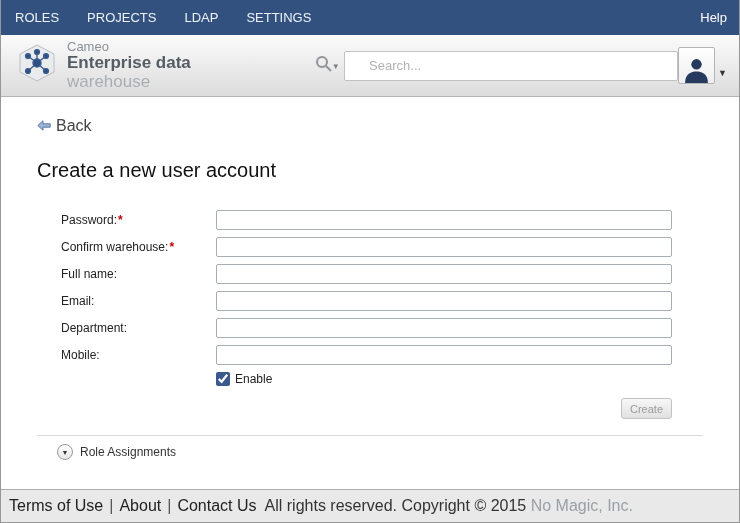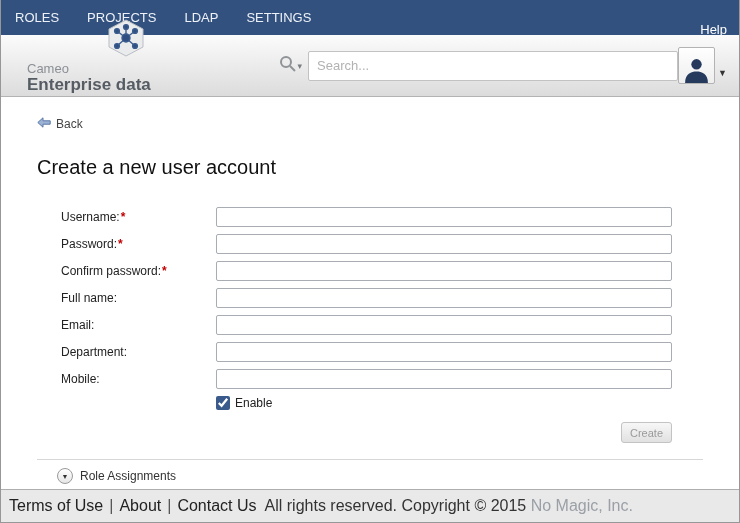--- a/index.html
+++ b/index.html
@@ -22,63 +22,63 @@
   }
   .topnav .tab {
     color: #eef2f8; padding: 0 14px; line-height: 35px;
     cursor: pointer; white-space: nowrap;
   }
   .topnav .tab.active {
     background: #ffffff; color: #17355e;
   }
   .topnav .help {
     margin-left: auto; color: #ffffff; line-height: 35px;
-    padding: 12px 12px; cursor: pointer; text-decoration: none;
+    padding: 0 12px; cursor: pointer; text-decoration: none;
   }
 
   
   .header {
     height: 62px; flex: 0 0 62px;
     background: linear-gradient(#fbfbfb, #dcdcdc);
     border-bottom: 1px solid #b3b3b3;
     display: flex; align-items: center;
     padding: 0 10px 0 16px;
   }
-  .brand { display: flex; align-items: center; flex-direction: column; }
+  .brand { display: flex; align-items: center; }
   .brand-text { margin-left: 10px; line-height: 1.1; }
   .brand-name { font-size: 13px; color: #8a8f95; }
   .brand-product { font-size: 17px; }
   .brand-product .bold { font-weight: bold; color: #565c63; }
   .brand-product .light { color: #a9aeb4; }
   .search-area { display: flex; align-items: center; margin-left: 44px; }
   .search-icon-wrap { display: flex; align-items: center; margin-right: 6px; cursor: pointer; }
   .small-caret { font-size: 9px; color: #7a7e83; margin-left: 2px; }
   .search-input {
-    width: 370px; height: 30px;
+    width: 334px; height: 30px;
     border: 1px solid #c2c2c2; border-radius: 2px;
-    padding: 0 8px; font-size: 13px; color: #333;
+    padding: 0 24px; font-size: 13px; color: #333;
     background: #fff; outline: none;
     font-family: "Liberation Sans", sans-serif;
   }
   .search-input::placeholder { color: #b2b2b2; }
   .user-area { margin-left: auto; display: flex; align-items: center; }
   .avatar-box {
     width: 37px; height: 37px;
     background: linear-gradient(#ffffff, #eeeeee);
     border: 1px solid #b3b3b3; border-radius: 2px;
     display: flex; align-items: flex-end; justify-content: center;
     overflow: hidden; cursor: pointer;
   }
   .avatar-caret { font-size: 9px; color: #333; margin: 14px 2px 0 3px; cursor: pointer; }
 
   
   .main { flex: 1 1 auto; background: #fff; position: relative; overflow: hidden; }
   .back-link {
     display: inline-flex; align-items: center; gap: 5px;
-    margin: 20px 0 0 36px; font-size: 12px; color: #444;
+    margin: 20px 0 0 36px; font-size: 16px; color: #444;
     text-decoration: none; cursor: pointer;
   }
   .page-title {
     margin: 24px 0 28px 36px;
     font-size: 20px; font-weight: 400; color: #111;
   }
   .form { margin-left: 60px; width: 611px; }
   .form-row { display: flex; align-items: center; margin-bottom: 7px; }
   .form-row label { width: 155px; font-size: 12px; color: #222; flex: 0 0 155px; }
   .req { color: #c00000; font-weight: bold; margin-left: 1px; }
@@ -203,29 +203,25 @@
           <path d="M6 0.8 L0.8 5.5 L6 10.2 L6 7.2 L13.2 7.2 L13.2 3.8 L6 3.8 Z" fill="#9db3d4" stroke="#5b79a8" stroke-width="1"></path>
         </svg>
       </span>
       <span>Back</span>
     </a>
 
     <h1 class="page-title">Create a new user account</h1>
 
     <div class="form">
       <div class="form-row">
-        <label><span>Username:</span><span class="req">*</span></label>
-        <input class="text-input" type="text" style="">
-      </div>
-      <div class="form-row">
         <label><span>Password:</span><span class="req">*</span></label>
         <input class="text-input" type="password" style="">
       </div>
       <div class="form-row">
-        <label><span>Confirm password:</span><span class="req">*</span></label>
+        <label><span>Confirm warehouse:</span><span class="req">*</span></label>
         <input class="text-input" type="password" style="">
       </div>
       <div class="form-row">
         <label><span>Full name:</span><span class="req"></span></label>
         <input class="text-input" type="text" style="">
       </div>
       <div class="form-row">
         <label><span>Email:</span><span class="req"></span></label>
         <input class="text-input" type="text" style="">
       </div>

